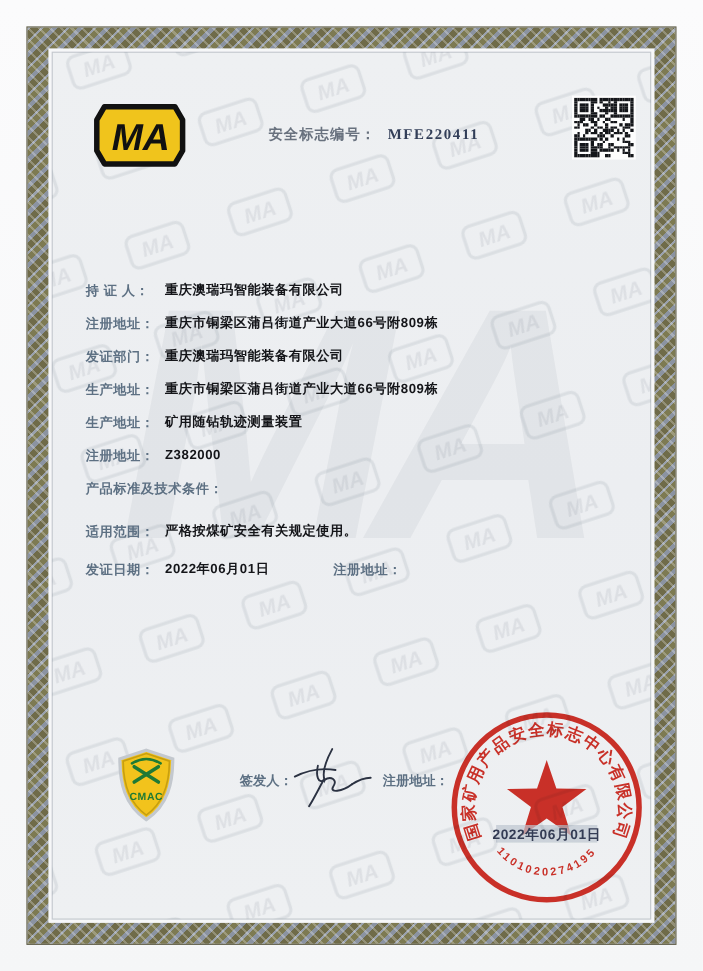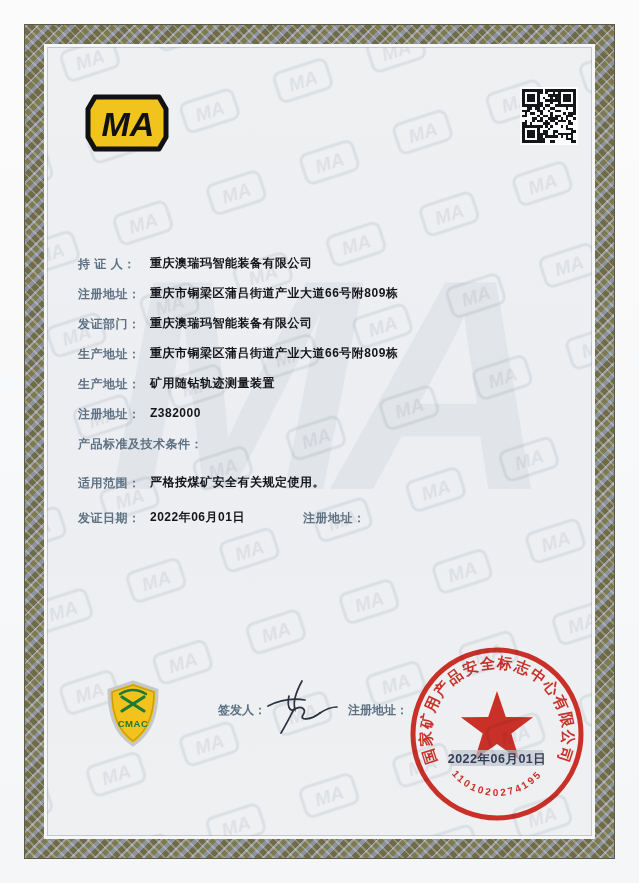--- a/index.html
+++ b/index.html
@@ -87,20 +87,24 @@
     <rect width="100%" height="100%" fill="url(#wmp)"></rect>
   </svg>
 
   <div class="wm-big">MA</div>
 
   <svg class="ma-logo" viewBox="0 0 86 58">
     <path d="M11 3 H75 L82 15 V43 L75 55 H11 L4 43 V15 Z" fill="#f0c41c" stroke="#111111" stroke-width="5" stroke-linejoin="round"></path>
     <text x="44" y="42" font-size="34" font-style="italic" font-weight="900" text-anchor="middle" fill="#111111">MA</text>
   </svg>
 
+  <div class="cert-no">
+    <span class="lbl">安全标志编号：</span>
+    <span class="val">MFE220411</span>
+  </div>
 
   <div class="qr">
       <div style="background: rgb(20, 22, 26);"></div>
       <div style="background: rgb(20, 22, 26);"></div>
       <div style="background: rgb(20, 22, 26);"></div>
       <div style="background: rgb(20, 22, 26);"></div>
       <div style="background: rgb(20, 22, 26);"></div>
       <div style="background: rgb(20, 22, 26);"></div>
       <div style="background: rgb(20, 22, 26);"></div>
       <div style="background: rgb(20, 22, 26);"></div>

